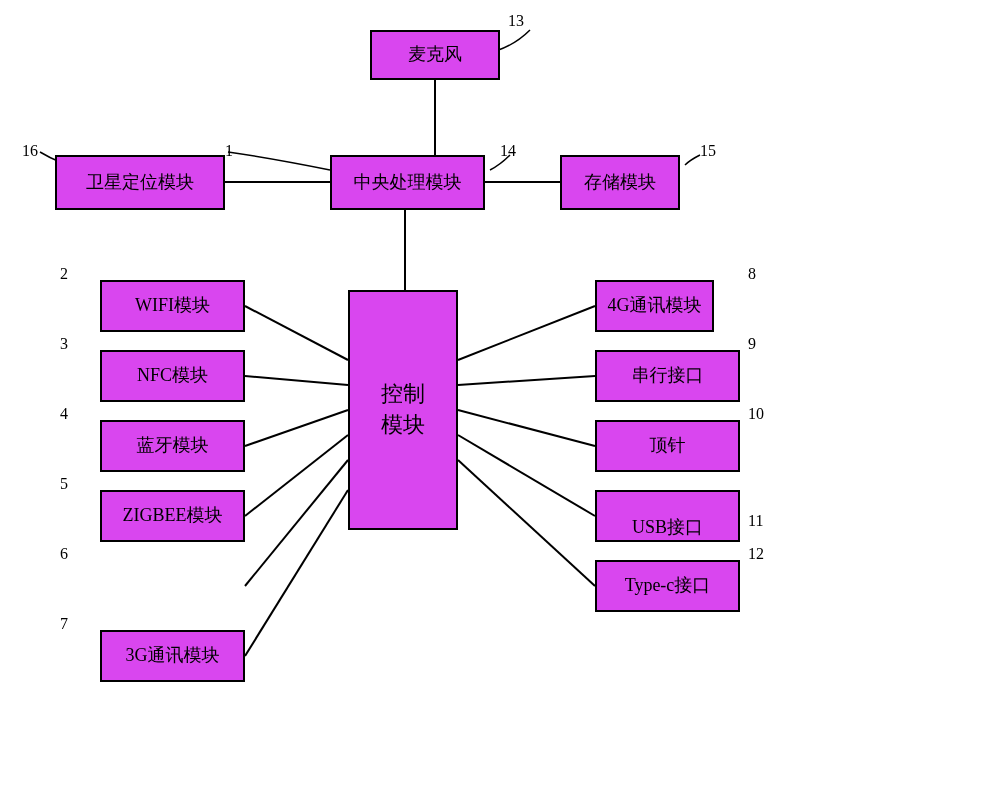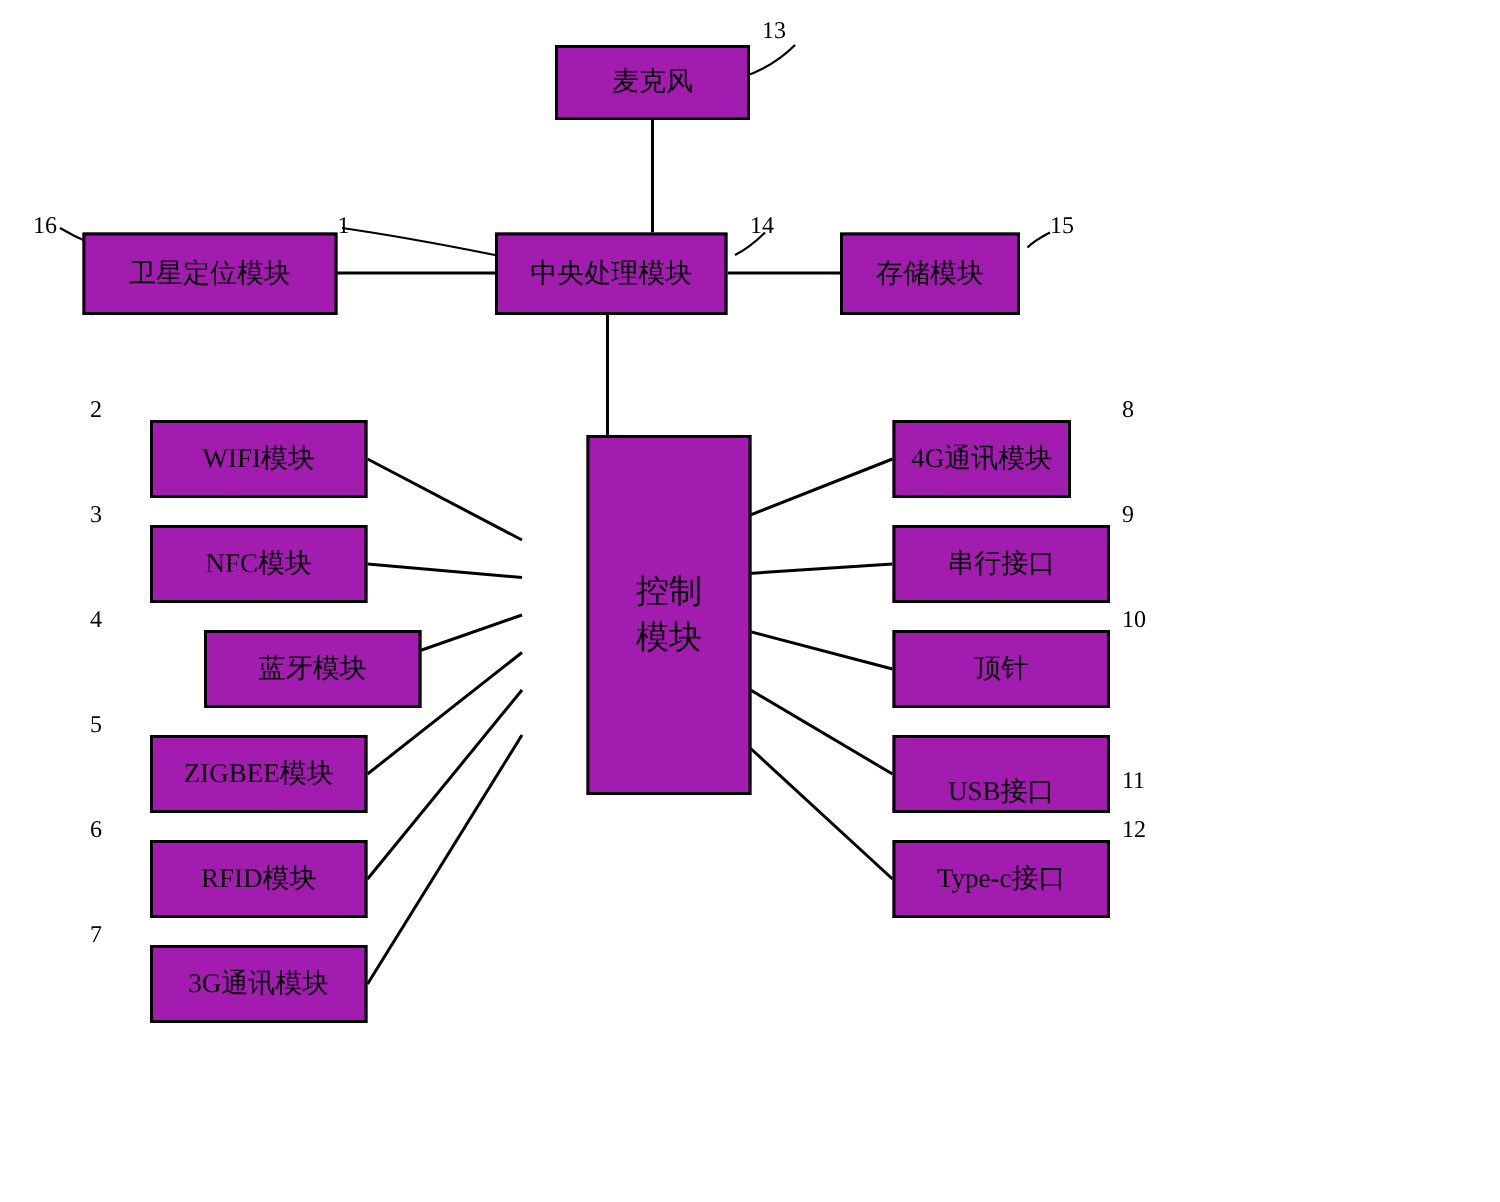--- a/index.html
+++ b/index.html
@@ -19,21 +19,21 @@
     }
 
     .box {
       position: absolute;
       border: 2px solid #000;
       display: flex;
       align-items: center;
       justify-content: center;
       font-size: 18px;
       font-weight: normal;
-      background: #a21caf;
+      background: #d946ef;
       text-align: center;
       line-height: 1.4;
     }
 
     .label {
       position: absolute;
       font-size: 16px;
       font-weight: normal;
     }
 
@@ -103,44 +103,41 @@
   </div>
 
   <div class="box" style="left:560px; top:155px; width:120px; height:55px;">
     <span>存储模块</span>
   </div>
 
   <div class="box" style="left:55px; top:155px; width:170px; height:55px;">
     <span>卫星定位模块</span>
   </div>
 
-  <div class="box" style="left:348px; top:290px; width:110px; height:240px; font-size:22px;margin-left:43px;">
+  <div class="box" style="left:348px; top:290px; width:110px; height:240px; font-size:22px;">
     <span style="white-space:pre-line;">控制
 模块</span>
   </div>
 
   <div class="box" style="left:100px; top:280px; width:145px; height:52px;">
     <span>WIFI模块</span>
   </div>
 
   <div class="box" style="left:100px; top:350px; width:145px; height:52px;">
     <span>NFC模块</span>
   </div>
 
-  <div class="box" style="left:100px; top:420px; width:145px; height:52px;margin-left:36px;">
+  <div class="box" style="left:100px; top:420px; width:145px; height:52px;">
     <span>蓝牙模块</span>
   </div>
 
   <div class="box" style="left:100px; top:490px; width:145px; height:52px;">
     <span>ZIGBEE模块</span>
   </div>
 
-  <div class="box" style="left:100px; top:560px; width:145px; height:52px;">
-    <span>RFID模块</span>
-  </div>
 
   <div class="box" style="left:100px; top:630px; width:145px; height:52px;">
     <span>3G通讯模块</span>
   </div>
 
   <div class="box" style="left:595px; top:280px; width:119px; height:52px;">
     <span>4G通讯模块</span>
   </div>
 
   <div class="box" style="left:595px; top:350px; width:145px; height:52px;">

